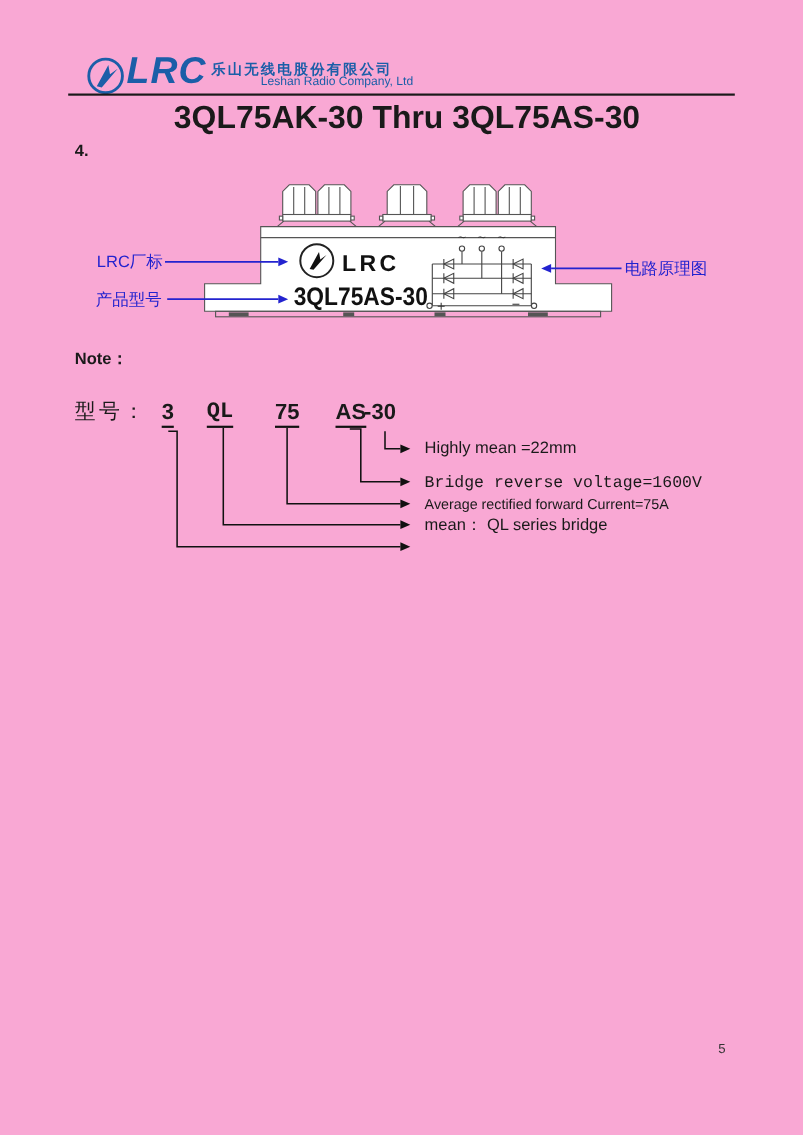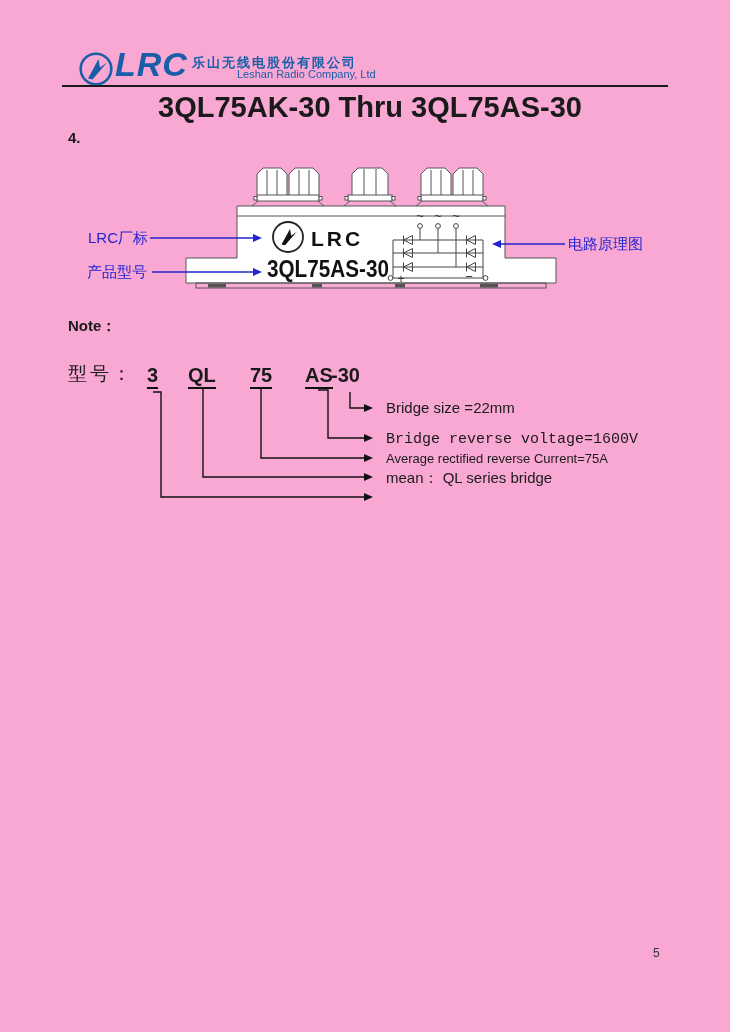--- a/index.html
+++ b/index.html
@@ -29,21 +29,21 @@
   .draw-model { font-size:23px; font-weight:bold; fill:#111; }
   .circ-sym { font-size:13px; fill:#333; }
 
   .note-label { position:absolute; left:68px; top:317px; font-size:15px; font-weight:bold; }
 
   .model-label { position:absolute; left:68px; top:361px; font-size:19px;
                  font-family:Liberation Sans, sans-serif; letter-spacing:3px; }
   .seg { position:absolute; top:365px; font-size:20px; font-weight:bold; line-height:20px;
          padding-bottom:2px; }
   .seg.u { border-bottom:2px solid #111; }
-  .seg0 { left:147px; } .seg1 { left:188px; } .seg2 { left:250px;text-align:right; }
+  .seg0 { left:147px; } .seg1 { left:188px;font-family:Liberation Mono, monospace; } .seg2 { left:250px;text-align:right; }
   .seg3 { left:305px; } .seg4 { left:331px; }
 
   .breakdown-svg { position:absolute; left:140px; top:380px; width:250px; height:130px; }
 
   .desc { position:absolute; left:386px; white-space:nowrap; }
   .desc-0 { top:399px; font-size:15px; line-height:17px; }
   .desc-1 { top:431px; font-size:15px; line-height:17px;font-family:Liberation Mono, monospace; }
   .desc-2 { top:451px; font-size:13px; line-height:15px; }
   .desc-3 { top:469px; font-size:15px; line-height:17px; }
   .desc-4 { top:489px; font-size:15px; line-height:17px; }
@@ -173,19 +173,19 @@
     </g>
     <g fill="#111">
       <polygon points="233,28 224,24 224,32"></polygon>
       <polygon points="233,58 224,54 224,62"></polygon>
       <polygon points="233,78 224,74 224,82"></polygon>
       <polygon points="233,97 224,93 224,101"></polygon>
       <polygon points="233,117 224,113 224,121"></polygon>
     </g>
   </svg>
 
-  <div class="desc desc-0">Bridge size =22mm</div>
+  <div class="desc desc-0">Highly mean =22mm</div>
   <div class="desc desc-1">Bridge reverse voltage=1600V</div>
-  <div class="desc desc-2">Average rectified reverse Current=75A</div>
+  <div class="desc desc-2">Average rectified forward Current=75A</div>
   <div class="desc desc-3">mean： QL series bridge</div>
 
   <div class="page-num">5</div>
 </div>
 
 </body></html>

